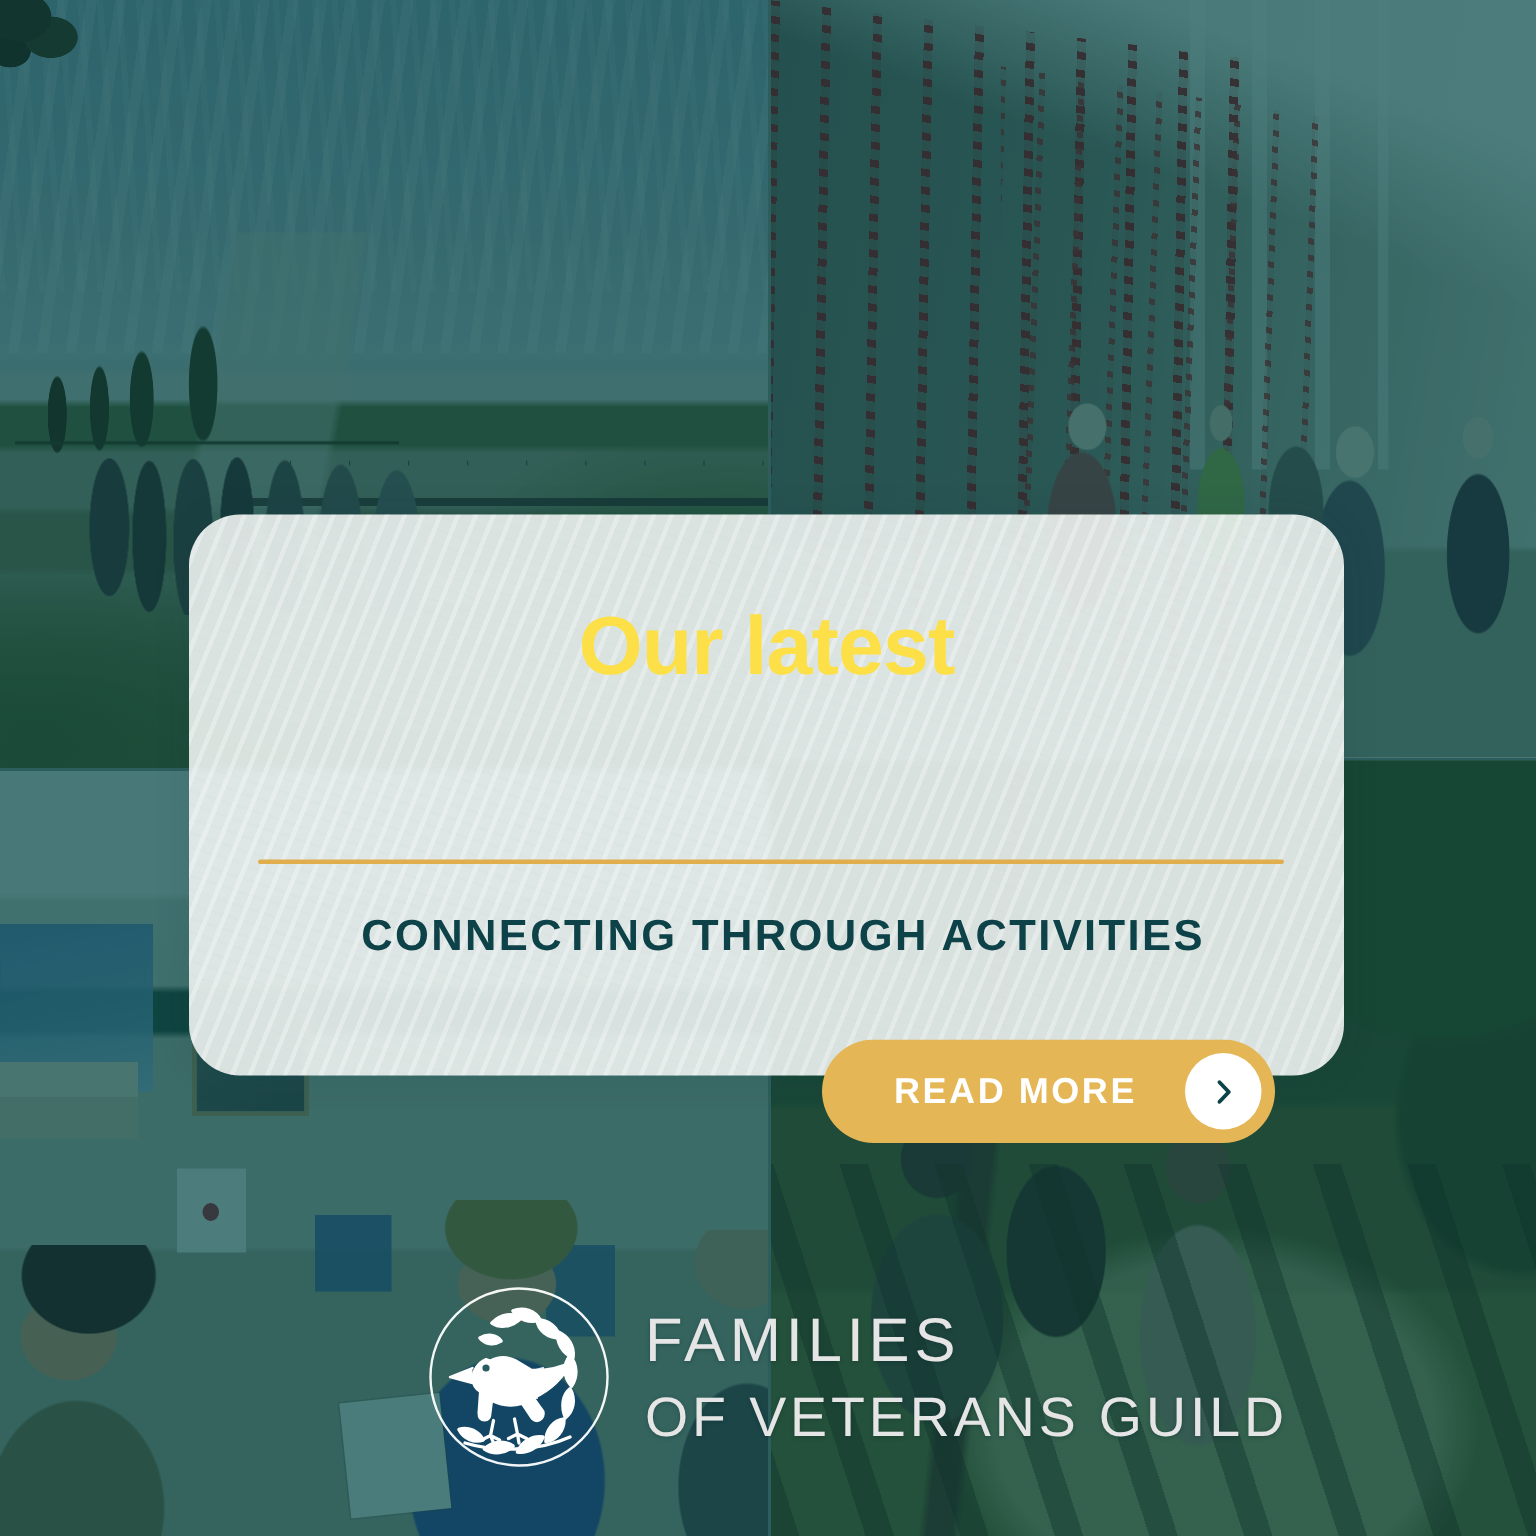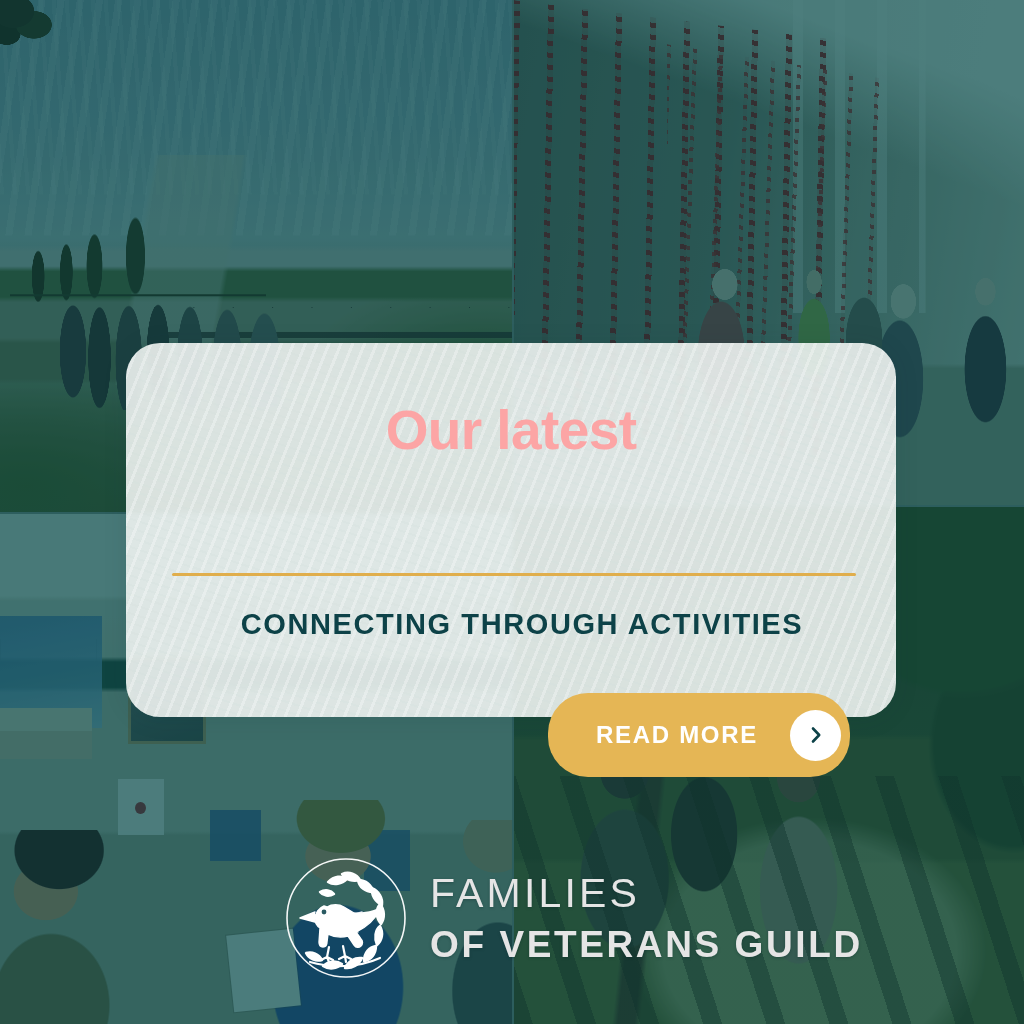--- a/index.html
+++ b/index.html
@@ -254,21 +254,21 @@
       repeating-linear-gradient(112deg, rgba(255,255,255,.45) 0 3px, rgba(220,230,228,0) 3px 11px),
       repeating-linear-gradient(18deg, rgba(210,222,220,.35) 0 2px, rgba(255,255,255,0) 2px 9px);
     opacity: .7;
   }
 
   #headline {
     position: absolute;
     left: 0; right: 0;
     top: 58px;
     text-align: center;
-    color: #fca5a5;
+    color: #fde047;
     font-weight: 800;
     font-size: 55px;
     line-height: 1.09;
     letter-spacing: -0.6px;
   }
   #headline .l { display: block; }
 
   #divider {
     position: absolute;
     left: 46px;
@@ -290,21 +290,21 @@
     letter-spacing: 1.6px;
     padding-left: 22px;
   }
 
   
   #read-more {
     position: absolute;
     left: 548px;
     top: 693px;
     width: 302px;
-    height: 84px;
+    height: 69px;
     border: none;
     border-radius: 40px;
     background: #e5b655;
     display: flex;
     align-items: center;
     padding: 0 9px 0 48px;
     box-sizing: border-box;
     cursor: pointer;
     font-family: inherit;
   }
@@ -340,21 +340,21 @@
   #logo .wordmark {
     color: #e5e5e5;
     font-weight: 300;
     font-size: 41px;
     line-height: 1.30;
     letter-spacing: 3.2px;
     text-shadow: 0 1px 3px rgba(10,40,40,.35);
     white-space: nowrap;
   }
   #logo .wordmark span { display: block; }
-  #logo .wm2 { font-size: 37px; letter-spacing: 2.6px; font-weight: bold; }
+  #logo .wm2 { font-size: 37px; letter-spacing: 2.6px; }
 </style>
 </head>
 <body>
 
 <div id="stage">
 
   <div class="photo" id="ph-tl">
     <div class="base"></div>
     <div class="pines"></div>
     <div class="trees"></div>

